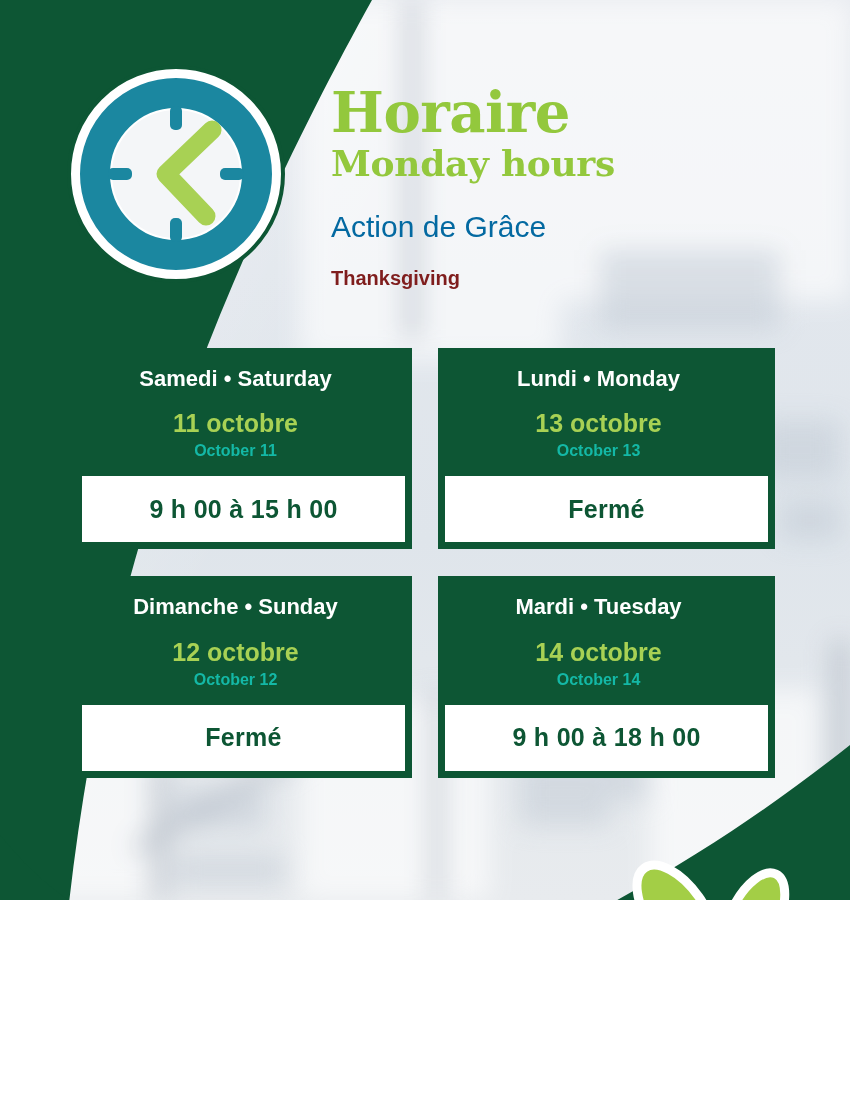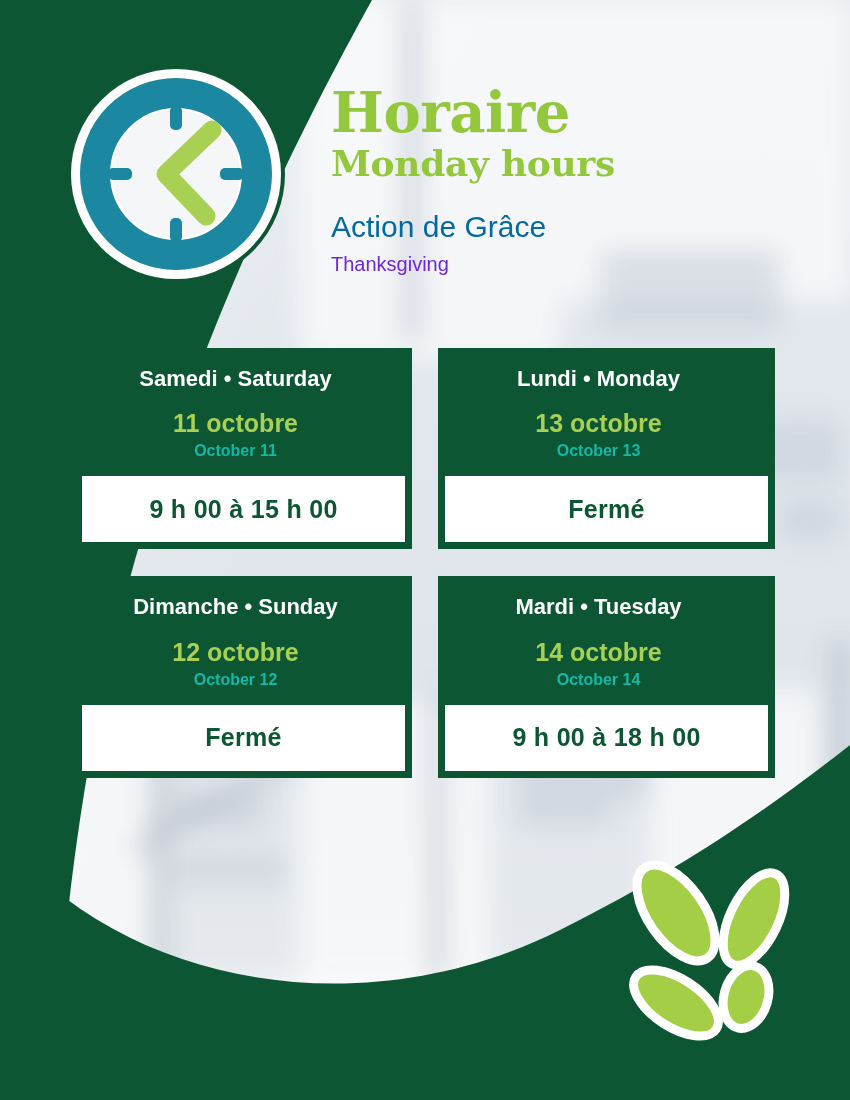--- a/index.html
+++ b/index.html
@@ -8,21 +8,21 @@
     padding: 0;
     background: #ffffff;
   }
   body {
     font-family: "Liberation Sans", sans-serif;
   }
 
   #poster {
     position: relative;
     width: 850px;
-    height: 1100px;
+    height: 900px;
     overflow: hidden;
     background: #dfe4ea;
   }
 
   
   .bg-photo {
     position: absolute;
     inset: 0;
     background:
       linear-gradient(115deg, rgba(255,255,255,0.45) 0%, rgba(255,255,255,0) 38%),
@@ -89,23 +89,23 @@
     font-size: 30px;
     line-height: 1.1;
     color: #0369a1;
     margin: 26px 0 0 0;
     font-weight: 400;
   }
   .t-fete-en {
     font-family: "Liberation Sans", sans-serif;
     font-size: 20px;
     line-height: 1.1;
-    color: #6d28d9;
-    margin: 10px 0 0 0;
-    font-weight: 400;
+    color: #7f1d1d;
+    margin: 24px 0 0 0;
+    font-weight: 700;
   }
 
   
   .cards {
     position: absolute;
     left: 75px;
     top: 348px;
     width: 700px;
     display: grid;
     grid-template-columns: 337px 337px;

